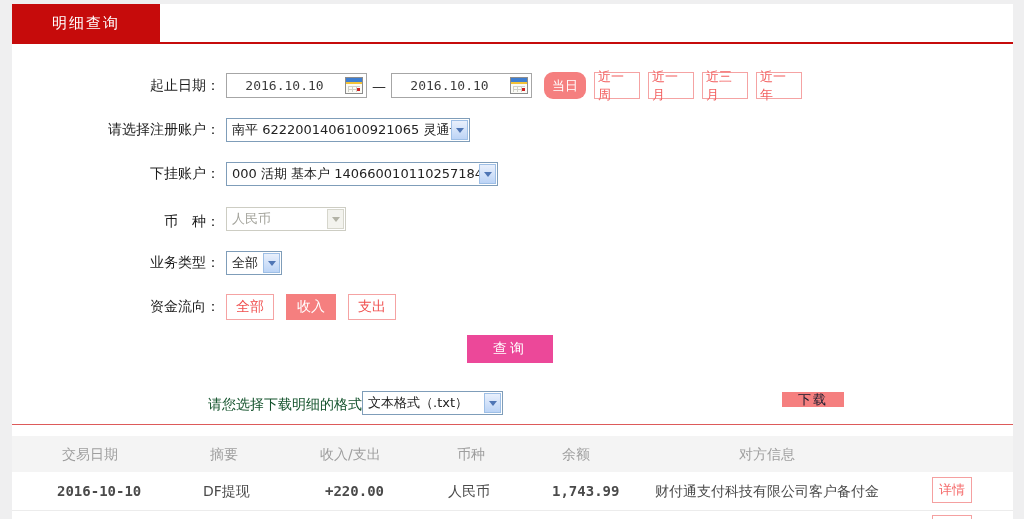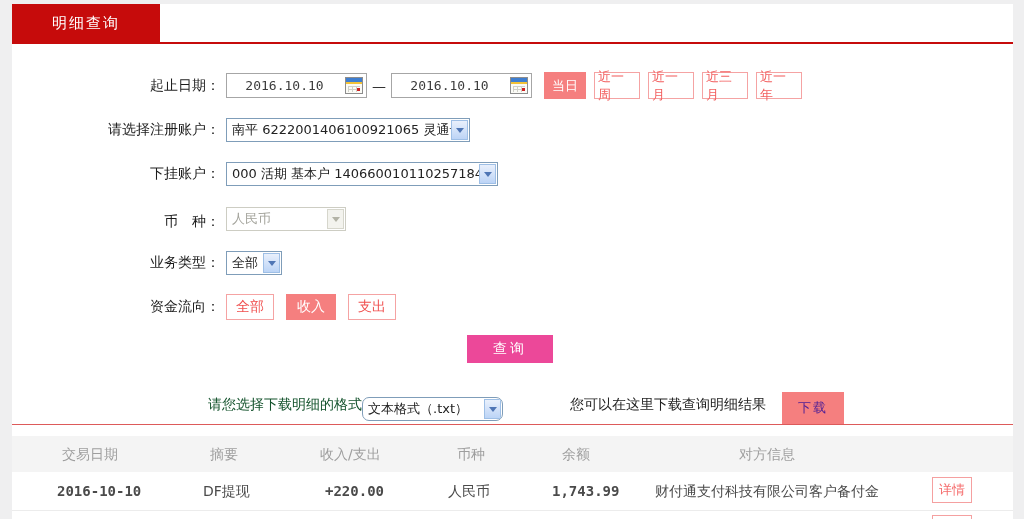--- a/index.html
+++ b/index.html
@@ -37,21 +37,21 @@
          background:linear-gradient(to bottom,#3f7ed0 0,#3f7ed0 4px,#f3c236 4px,#f3c236 6px,#fbfbf6 6px); }
   .cal::before { content:""; position:absolute; left:2px; right:2px; top:8px; height:6px; opacity:.85;
          background:repeating-linear-gradient(to right,#c9c9c0 0 1px,transparent 1px 4px),
                     repeating-linear-gradient(to bottom,#c9c9c0 0 1px,transparent 1px 3px); }
   .cal::after { content:""; position:absolute; right:2px; bottom:2px; width:3px; height:3px; background:#d02020; }
   .dash { margin:0 5px; font-size:14px; color:#333; width:14px; text-align:center; }
 
   
   .qbtn { display:inline-flex; align-items:center; justify-content:center; height:27px;
           box-sizing:border-box; font-size:13px; cursor:pointer; }
-  .qbtn.solid { background:#f57f7f; color:#fff; padding:0 8px; margin-left:12px; }
+  .qbtn.solid { background:#f57f7f; color:#fff; padding:0 8px; margin-left:12px;border-radius:9px; }
   .qbtn.ghost { background:#fff; border:1px solid #f5a3a3; color:#f25f5f; padding:0 3px;
                 width:46px; margin-left:8px; }
 
   
   .xsel { position:relative; height:24px; box-sizing:border-box; border:1px solid #7f9db9;
           background:#fff; font-size:13px; color:#222; display:flex; align-items:center;
           padding:0 22px 0 5px; white-space:nowrap; overflow:hidden; cursor:pointer; }
   .xsel-btn { position:absolute; right:1px; top:1px; bottom:1px; width:17px;
           background:linear-gradient(#e9f0fc,#bcd4f6); border:1px solid #9ebfe6; box-sizing:border-box;
           display:flex; align-items:center; justify-content:center; }
@@ -73,24 +73,24 @@
   .fbtn.solid { background:#f57f7f; color:#fff; width:50px; }
 
   
   .query-btn { position:absolute; left:455px; top:291px; width:86px; height:28px; background:#ec4899;
                color:#fff; font-size:14px; display:flex; align-items:center; justify-content:center;
                letter-spacing:3px; cursor:pointer; }
 
   
   .dlrow { position:absolute; left:0; right:0; top:347px; height:26px; }
   .dl-label { position:absolute; left:184px; line-height:26px; font-size:14px; color:#14532d;margin-left:12px; }
-  .dlrow .xsel { position:absolute; left:350px; top:6px;border-radius:7px; }
+  .dlrow .xsel { position:absolute; left:350px; top:0; }
   .dl-hint { position:absolute; left:558px; line-height:26px; font-size:14px; color:#222; }
-  .dl-btn { position:absolute; left:770px; top:1px; width:62px; height:32px; background:#f57f7f;
-            color:#4c1d95; font-size:13px; display:flex; align-items:center; justify-content:center;
+  .dl-btn { position:absolute; left:770px; top:1px; width:62px; height:15px; background:#f57f7f;
+            color:#0f172a; font-size:13px; display:flex; align-items:center; justify-content:center;
             letter-spacing:2px; cursor:pointer; }
 
   
   .panel-table { position:absolute; left:12px; right:11px; top:425px; bottom:0; background:#fff; overflow:hidden; }
   .t-head { position:absolute; left:0; right:0; top:11px; height:36px; background:#f4f4f4; }
   .t-head span { position:absolute; line-height:36px; font-size:14px; color:#9e9e9e; white-space:nowrap; }
   .th-date { left:50px; } .th-summary { left:198px; } .th-amount { left:308px; }
   .th-currency { left:445px; } .th-balance { left:550px; } .th-party { left:727px; }
 
   .trow { position:absolute; left:0; right:0; height:38px; background:#fff; }
@@ -185,21 +185,20 @@
     <div class="query-btn">查询</div>
 
     <div class="dlrow">
       <span class="dl-label">请您选择下载明细的格式</span>
       <div class="xsel" id="sel-format">
         <span>文本格式（.txt）</span>
         <span class="xsel-btn">
           <span class="xsel-arrow"></span>
         </span>
       </div>
-      <span class="dl-hint">您可以在这里下载查询明细结果</span>
       <div class="dl-btn">下载</div>
     </div>
 
   </div>
 
   <div class="panel-table">
 
     <div class="t-head">
       <span class="th-date">交易日期</span>
       <span class="th-summary">摘要</span>

